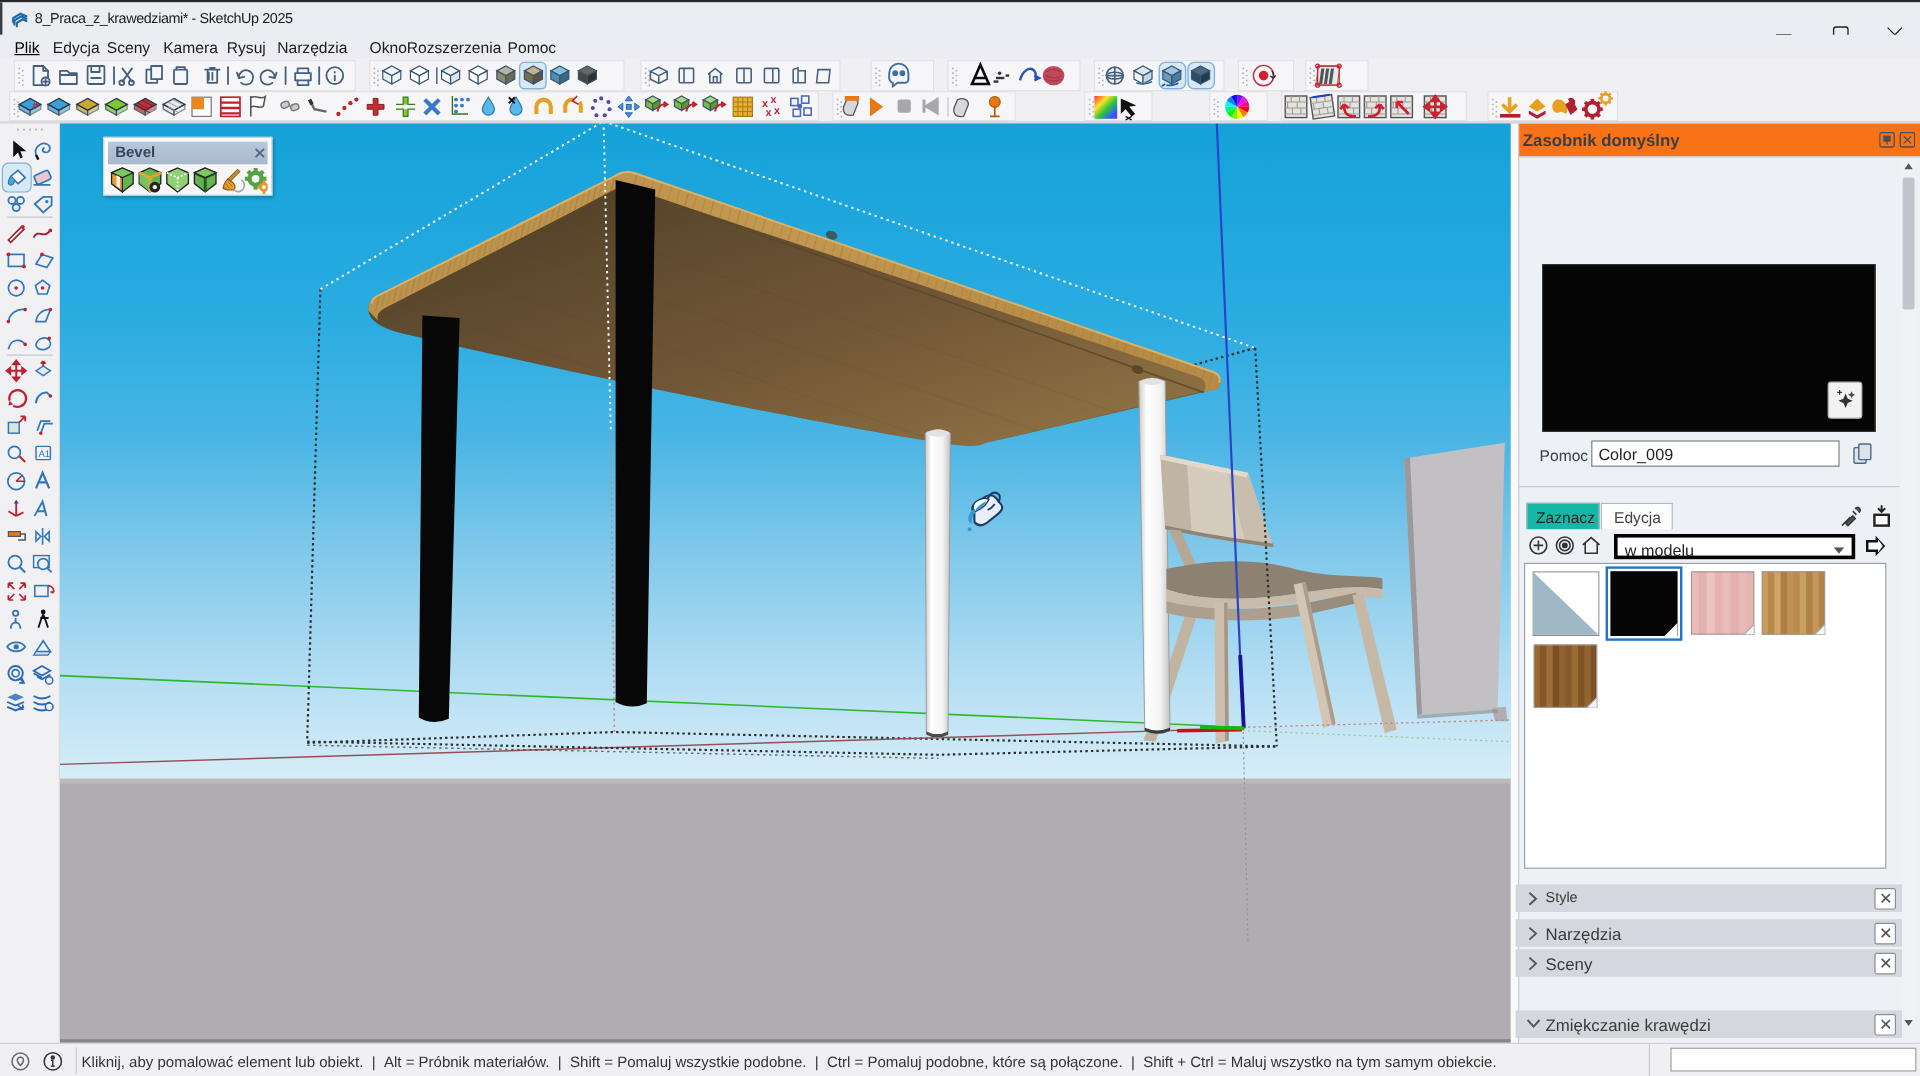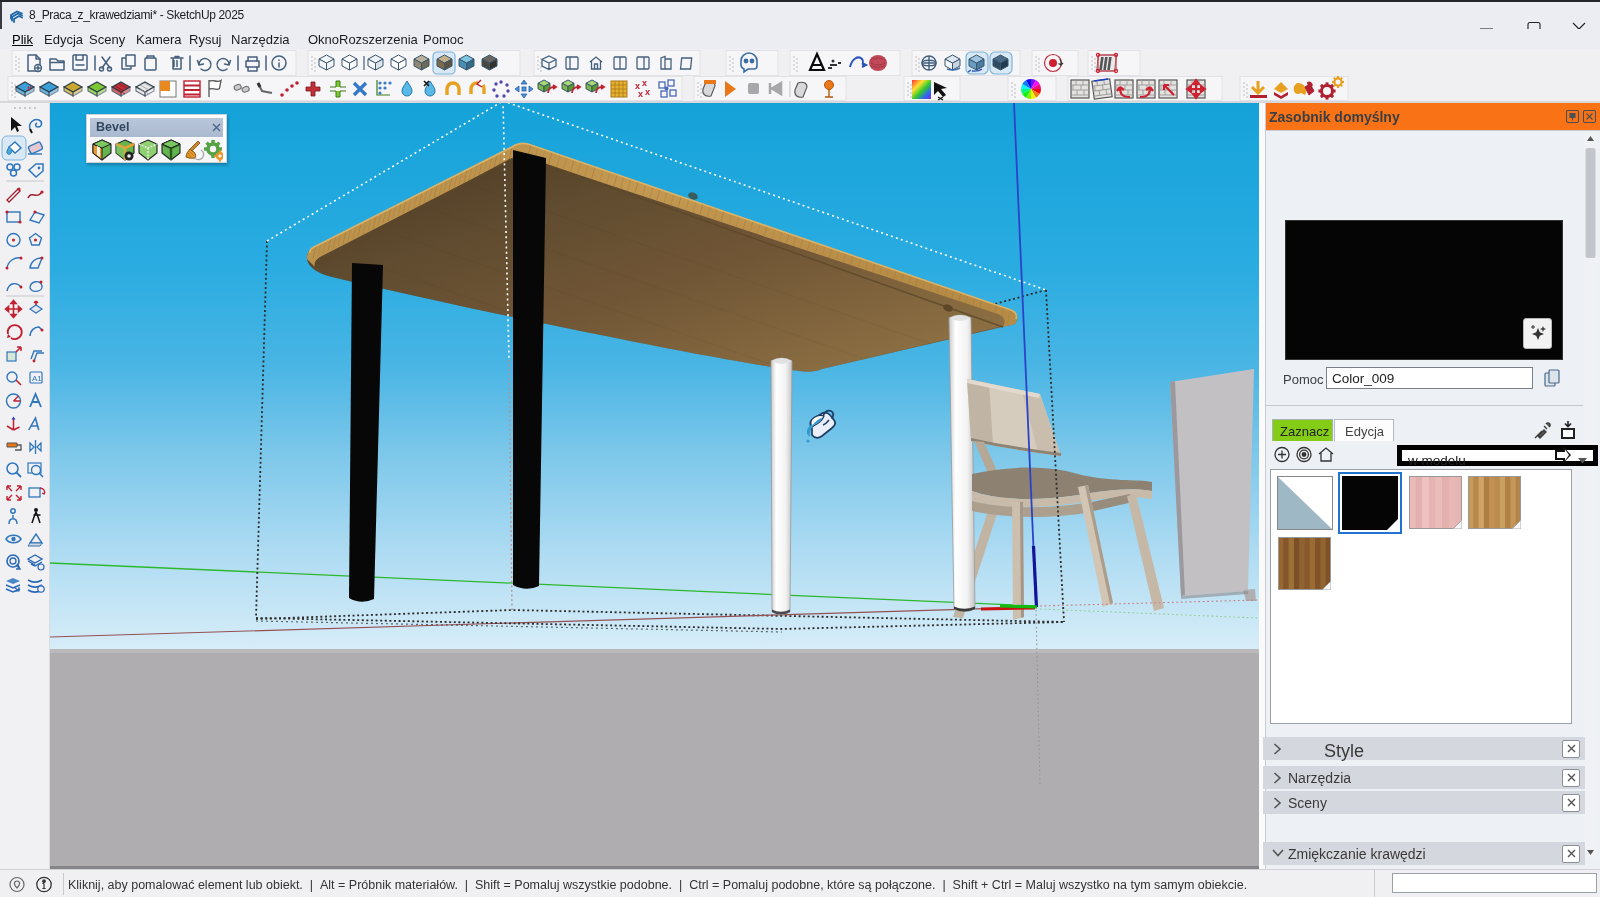--- a/index.html
+++ b/index.html
@@ -1031,21 +1031,21 @@
 <div class="abs" style="left:1326px;top:367px;width:207px;height:22px;background:#fff;border:1px solid #7a8088;">
 <div class="abs" style="left:5px;top:3px;font-size:13.5px;color:#222;">Color_009</div>
     </div>
 <svg class="abs" style="left:1543px;top:368px;" width="20" height="20" viewBox="0 0 20 20">
       <g fill="#dde3ea" stroke="#4a6a8a" stroke-width="1.2">
         <rect x="2" y="5" width="10" height="13" rx="1"></rect>
         <rect x="6" y="2" width="10" height="13" rx="1"></rect>
       </g>
     </svg>
     <div class="abs" style="left:1266px;top:405px;width:317px;height:1px;background:#c5c9cf;"></div>
-    <div class="abs" style="left:1272px;top:419px;width:61px;height:22px;background:#84cc16;border:1px solid #aab0b8;border-bottom:none;">
+    <div class="abs" style="left:1272px;top:419px;width:61px;height:22px;background:#14b8a6;border:1px solid #aab0b8;border-bottom:none;">
       <div class="abs" style="left:7px;top:4px;font-size:13px;color:#222;">Zaznacz</div>
     </div>
 <div class="abs" style="left:1334px;top:419px;width:60px;height:22px;background:#fdfdfe;border:1px solid #b4bac2;border-bottom:none;">
       <div class="abs" style="left:10px;top:4px;font-size:13px;color:#444;">Edycja</div>
     </div>
 <svg class="abs" style="left:1532px;top:421px;" width="22" height="20" viewBox="0 0 22 20">
       <path d="M3,17 l7,-7 m2,-5 l3,3 m-9,7 l6,-6 l2,2 l-6,6 z M14,3 a2.2,2.2 0 1 1 3,3" fill="#5a5a5a" stroke="#3a3a3a" stroke-width="1.4"></path>
     </svg>
 <svg class="abs" style="left:1560px;top:420px;" width="18" height="21" viewBox="0 0 18 21">
       <rect x="1" y="8" width="14" height="11" fill="#222"></rect>
@@ -1055,21 +1055,21 @@
     <svg class="abs" style="left:1274px;top:446px;" width="64" height="17" viewBox="0 0 64 17">
 <g fill="none" stroke="#333" stroke-width="1.3">
 <circle cx="8" cy="8.5" r="7"></circle>
         <path d="M8,4.5 v8 M4,8.5 h8"></path>
 <circle cx="30" cy="8.5" r="7"></circle>
         <circle cx="30" cy="8.5" r="4.4"></circle>
         <circle cx="30" cy="8.5" r="1.8" fill="#333"></circle>
 <path d="M45,8 L52,2 L59,8 M47,7 V15 H57 V7"></path>
 </g>
     </svg>
-<div class="abs" style="left:1397px;top:445px;width:201px;height:21px;background:#fff;border:5px solid #000000;">
+<div class="abs" style="left:1345px;top:445px;width:201px;height:21px;background:#fff;border:3px solid #000000;">
 <div class="abs" style="left:6px;top:2.5px;font-size:13.5px;color:#222;">w modelu</div>
 <svg style="position:absolute;right:6px;top:8px;" width="9" height="6">
         <path d="M0,0 L4.5,5.5 L9,0" fill="#555"></path>
       </svg>
     </div>
 <svg class="abs" style="left:1552px;top:444px;" width="22" height="22" viewBox="0 0 22 22">
       <path d="M3,6 h8 V2.5 L19,11 L11,19.5 V16 H3 Z" fill="#111"></path>
       <path d="M5,8 h8 V5.5 L17,11 L13,16.5 V14 H5 Z" fill="#fff"></path>
     </svg>
     <div class="abs" style="left:1270px;top:469px;width:302px;height:255px;background:#fff;border:1px solid #9aa0a8;"></div>
@@ -1123,21 +1123,21 @@
       <rect x="37.1" y="0" width="5.8" height="53" fill="#805428"></rect>
       <rect x="42.4" y="0" width="5.8" height="53" fill="#926430"></rect>
       <rect x="47.7" y="0" width="5.8" height="53" fill="#7e5228"></rect>
       <rect x="0.5" y="0.5" width="52" height="52" fill="none" stroke="#999"></rect>
       <path d="M53,44 L53,53 L44,53 Z" fill="#f6f6f6" stroke="#aaa" stroke-width="1"></path>
     </svg>
     <div class="abs" style="left:1263px;top:737px;width:322px;height:23px;background:#d4d7dd;">
 <svg class="abs" style="left:9px;top:6px;" width="12" height="12">
         <path d="M2.5,1 L8,6 L2.5,11" fill="none" stroke="#555" stroke-width="1.6"></path>
       </svg>
-<div class="abs" style="left:25px;top:3.5px;font-size:18px;color:#3a3a3a;margin-left:36px;">Style</div>
+<div class="abs" style="left:25px;top:3.5px;font-size:12px;color:#3a3a3a;">Style</div>
 <div class="abs" style="left:299px;top:2.5px;width:18px;height:18px;background:#fff;border:1px solid #8a8f96;border-radius:2px;">
 <svg style="position:absolute;left:3.5px;top:3.5px;" width="9" height="9">
           <path d="M1,1 L8,8 M8,1 L1,8" stroke="#555" stroke-width="1.4"></path>
         </svg>
       </div>
     </div>
     <div class="abs" style="left:1263px;top:766px;width:322px;height:23px;background:#d4d7dd;">
 <svg class="abs" style="left:9px;top:6px;" width="12" height="12">
         <path d="M2.5,1 L8,6 L2.5,11" fill="none" stroke="#555" stroke-width="1.6"></path>
       </svg>

